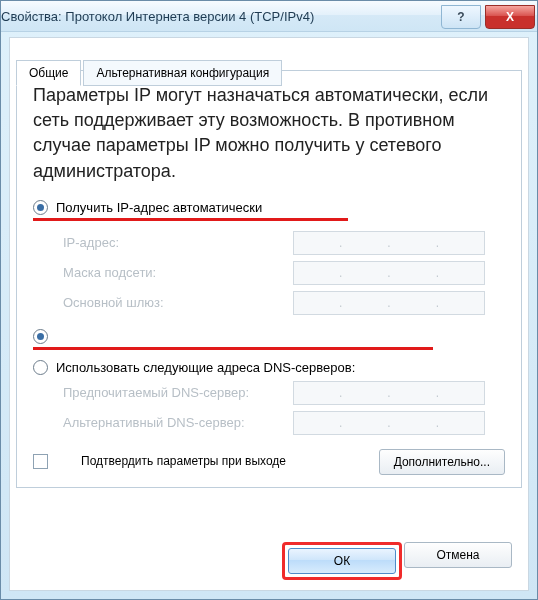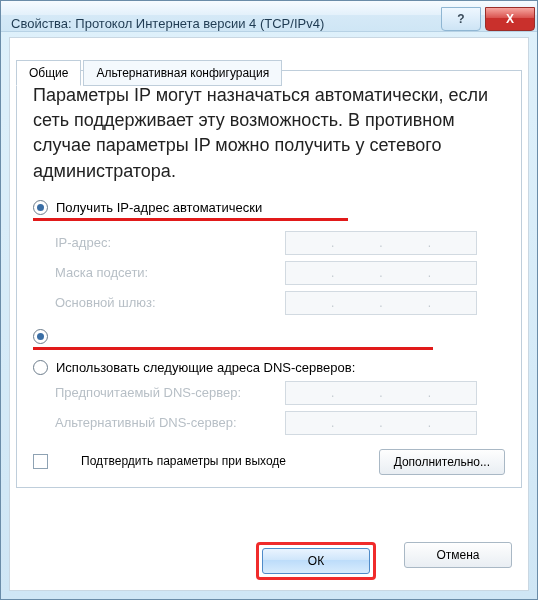--- a/index.html
+++ b/index.html
@@ -16,22 +16,22 @@
   width: 538px;
   height: 600px;
   background: linear-gradient(to bottom, #dff1fb 0%, #cfe6f5 100%);
   border: 1px solid #6a8ca8;
   box-sizing: border-box;
   position: relative;
 }
 .titlebar {
   height: 30px;
   display: flex;
-  align-items: flex-end;
-  padding-left: 10px;
+  align-items: center;
+  padding-left: 0;
   background: linear-gradient(to bottom, #f6fbff 0%, #e4f1fb 45%, #d5e9f7 46%, #cfe6f5 100%);
   border-bottom: 1px solid #b7d2e5;
 }
 .titlebar-title {
   flex: 1;
   font-size: 13px;
   color: #1f3b52;
 }
 .winbtns { display: flex; }
 .winbtn {
@@ -103,21 +103,21 @@
 }
 .radio-label { font-size: 13px; }
 .redline {
   height: 3px; background: #e11a1a; margin: 3px 0 10px 0;
 }
 .redline.short { width: 315px; }
 .redline.long { width: 400px; }
 .fields { margin: 6px 0 14px 18px; }
 .field-row {
   display: flex; align-items: center;
-  margin: 6px 4px;
+  margin: 6px 12px;
 }
 .field-label {
   width: 230px;
   font-size: 13px;
   color: #b7bfc6;
 }
 .ip-input {
   width: 190px; height: 22px;
   border: 1px solid #d2dae1;
   background: #f6f8fa;
@@ -139,21 +139,21 @@
   padding: 0 14px;
   background: linear-gradient(to bottom,#fefefe,#e9eef3);
   border: 1px solid #a9b8c5;
   border-radius: 3px;
   font-size: 12px;
   display: inline-flex; align-items: center; justify-content: center;
 }
 .dlg-buttons {
   position: absolute;
   right: 16px; bottom: 10px;
-  display: flex; gap: 28px;
+  display: flex; gap: 2px;
 }
 .btn.ok {
   width: 78px;
   background: linear-gradient(to bottom,#eaf4ff,#cfe6fb 45%,#bcdcfa 46%,#d8ecfd);
   border: 1px solid #4f8bc9;
 }
 .btn.cancel { width: 78px; }
 .ok-highlight {
   border: 3px solid #f02b2b;
   border-radius: 4px;

